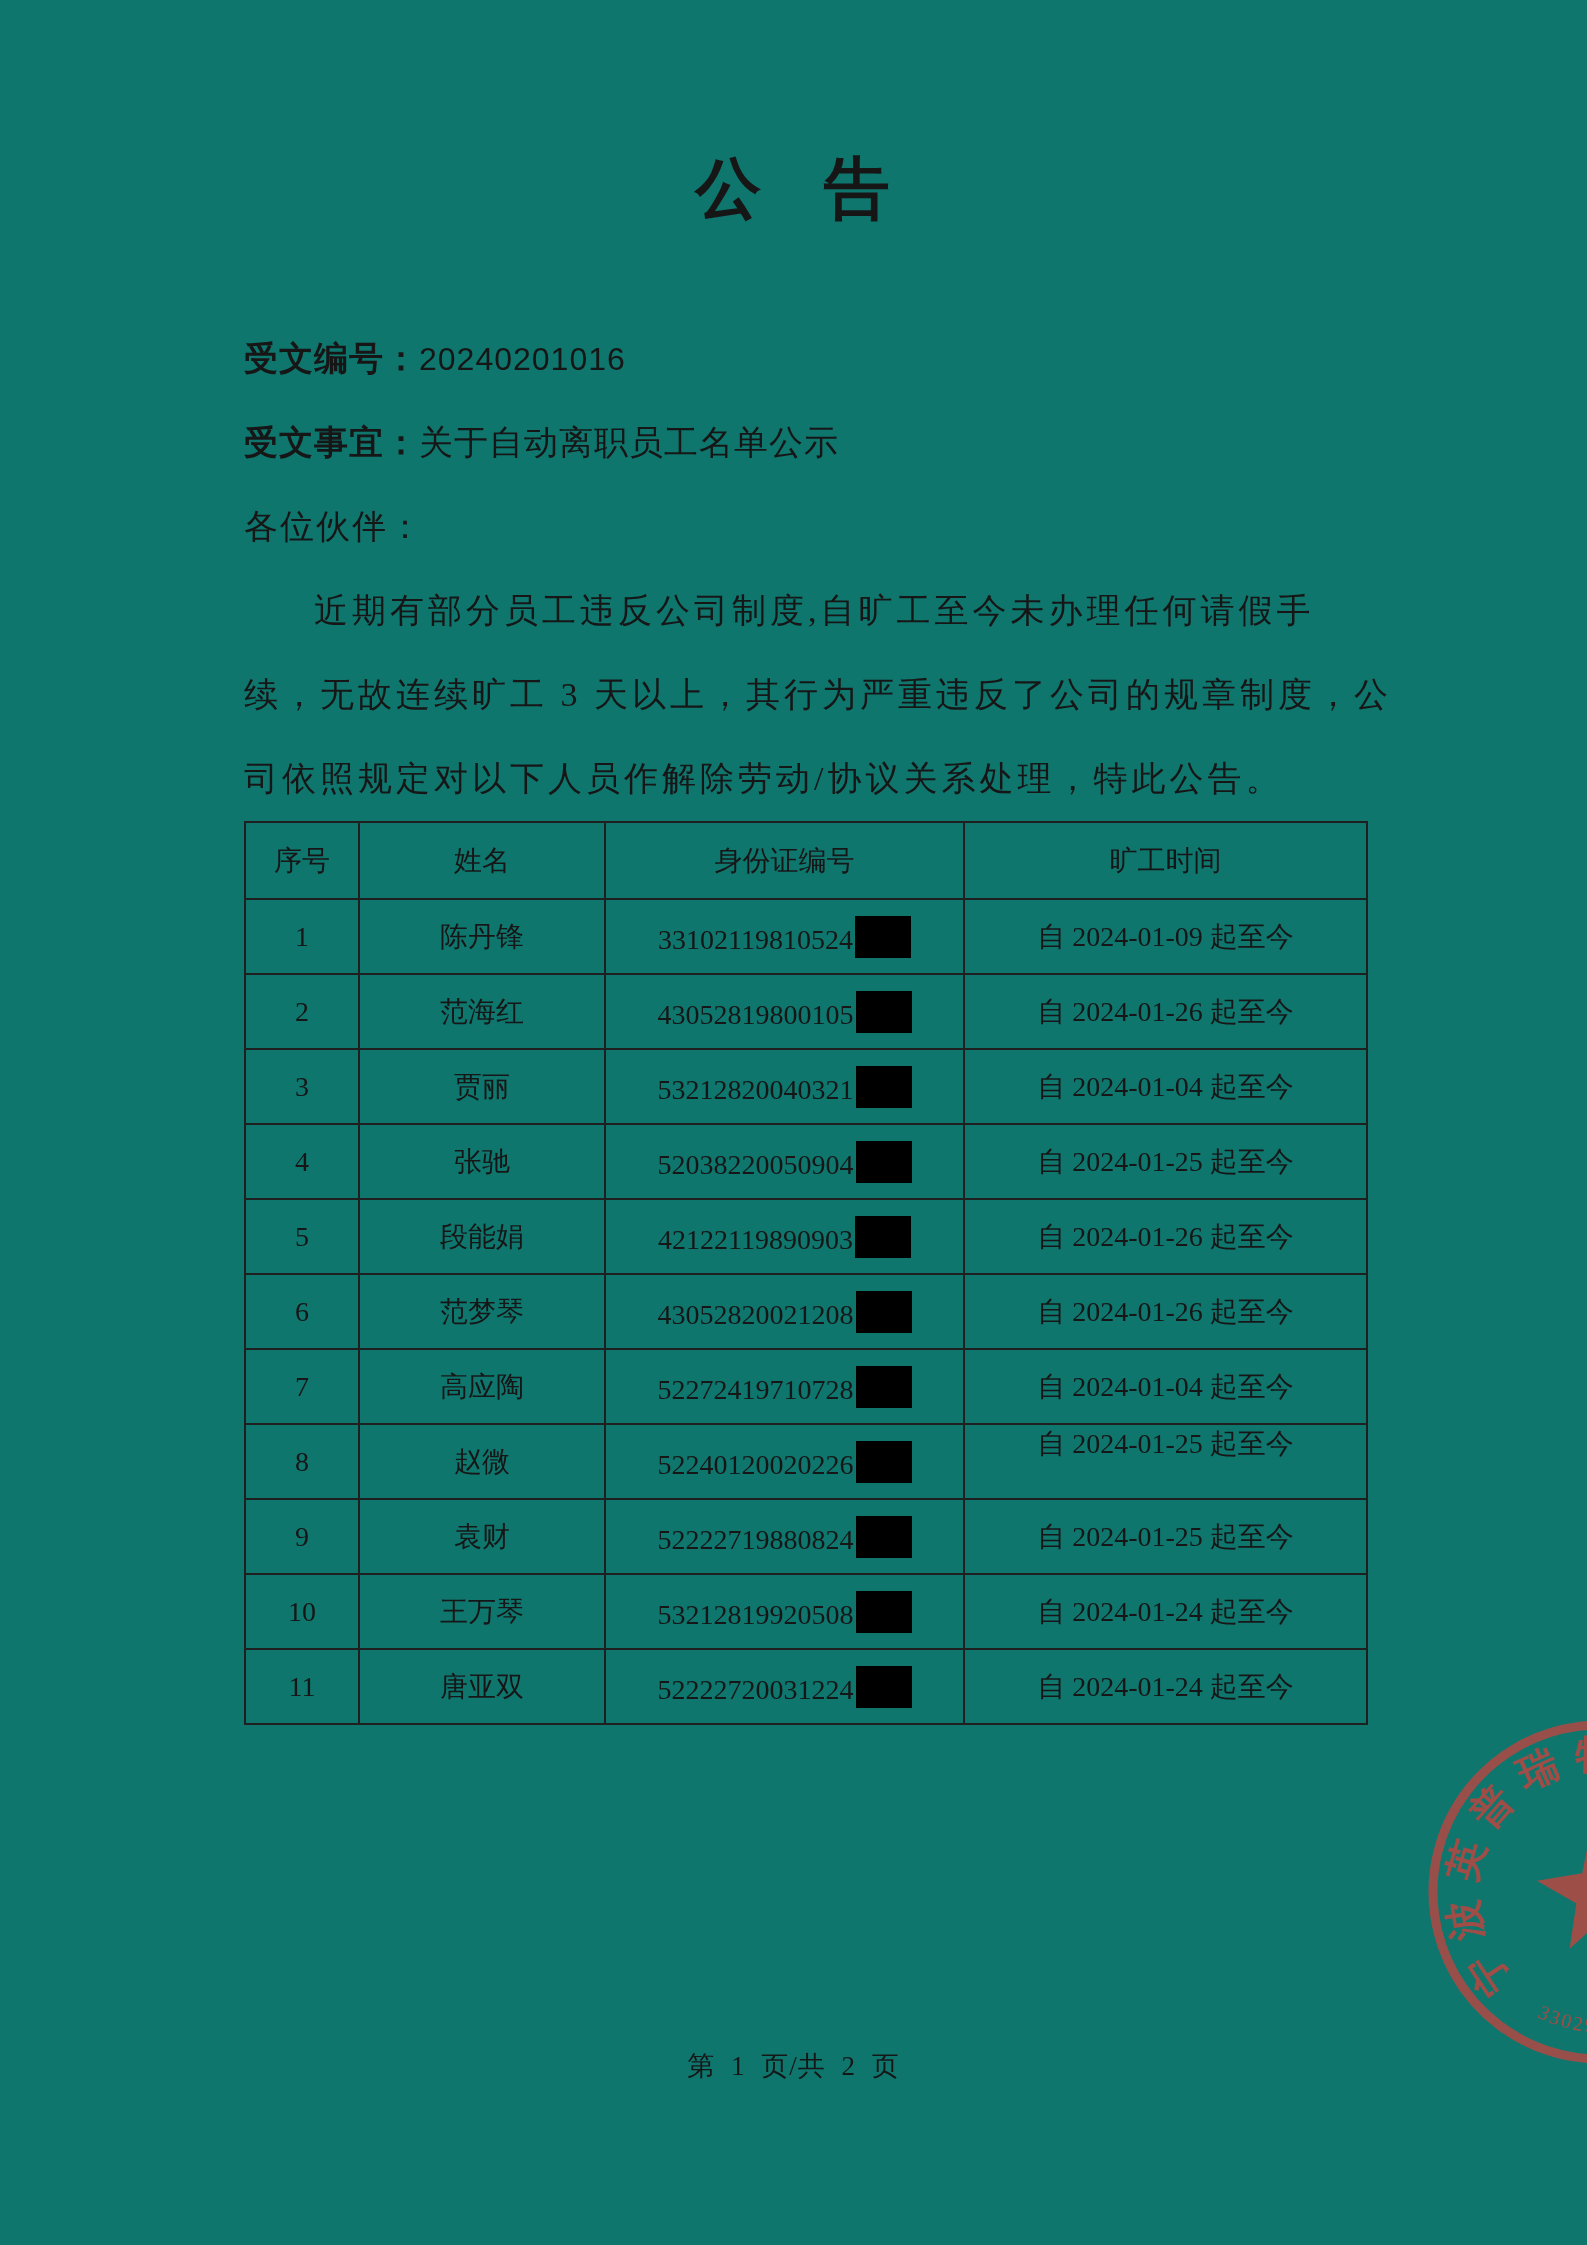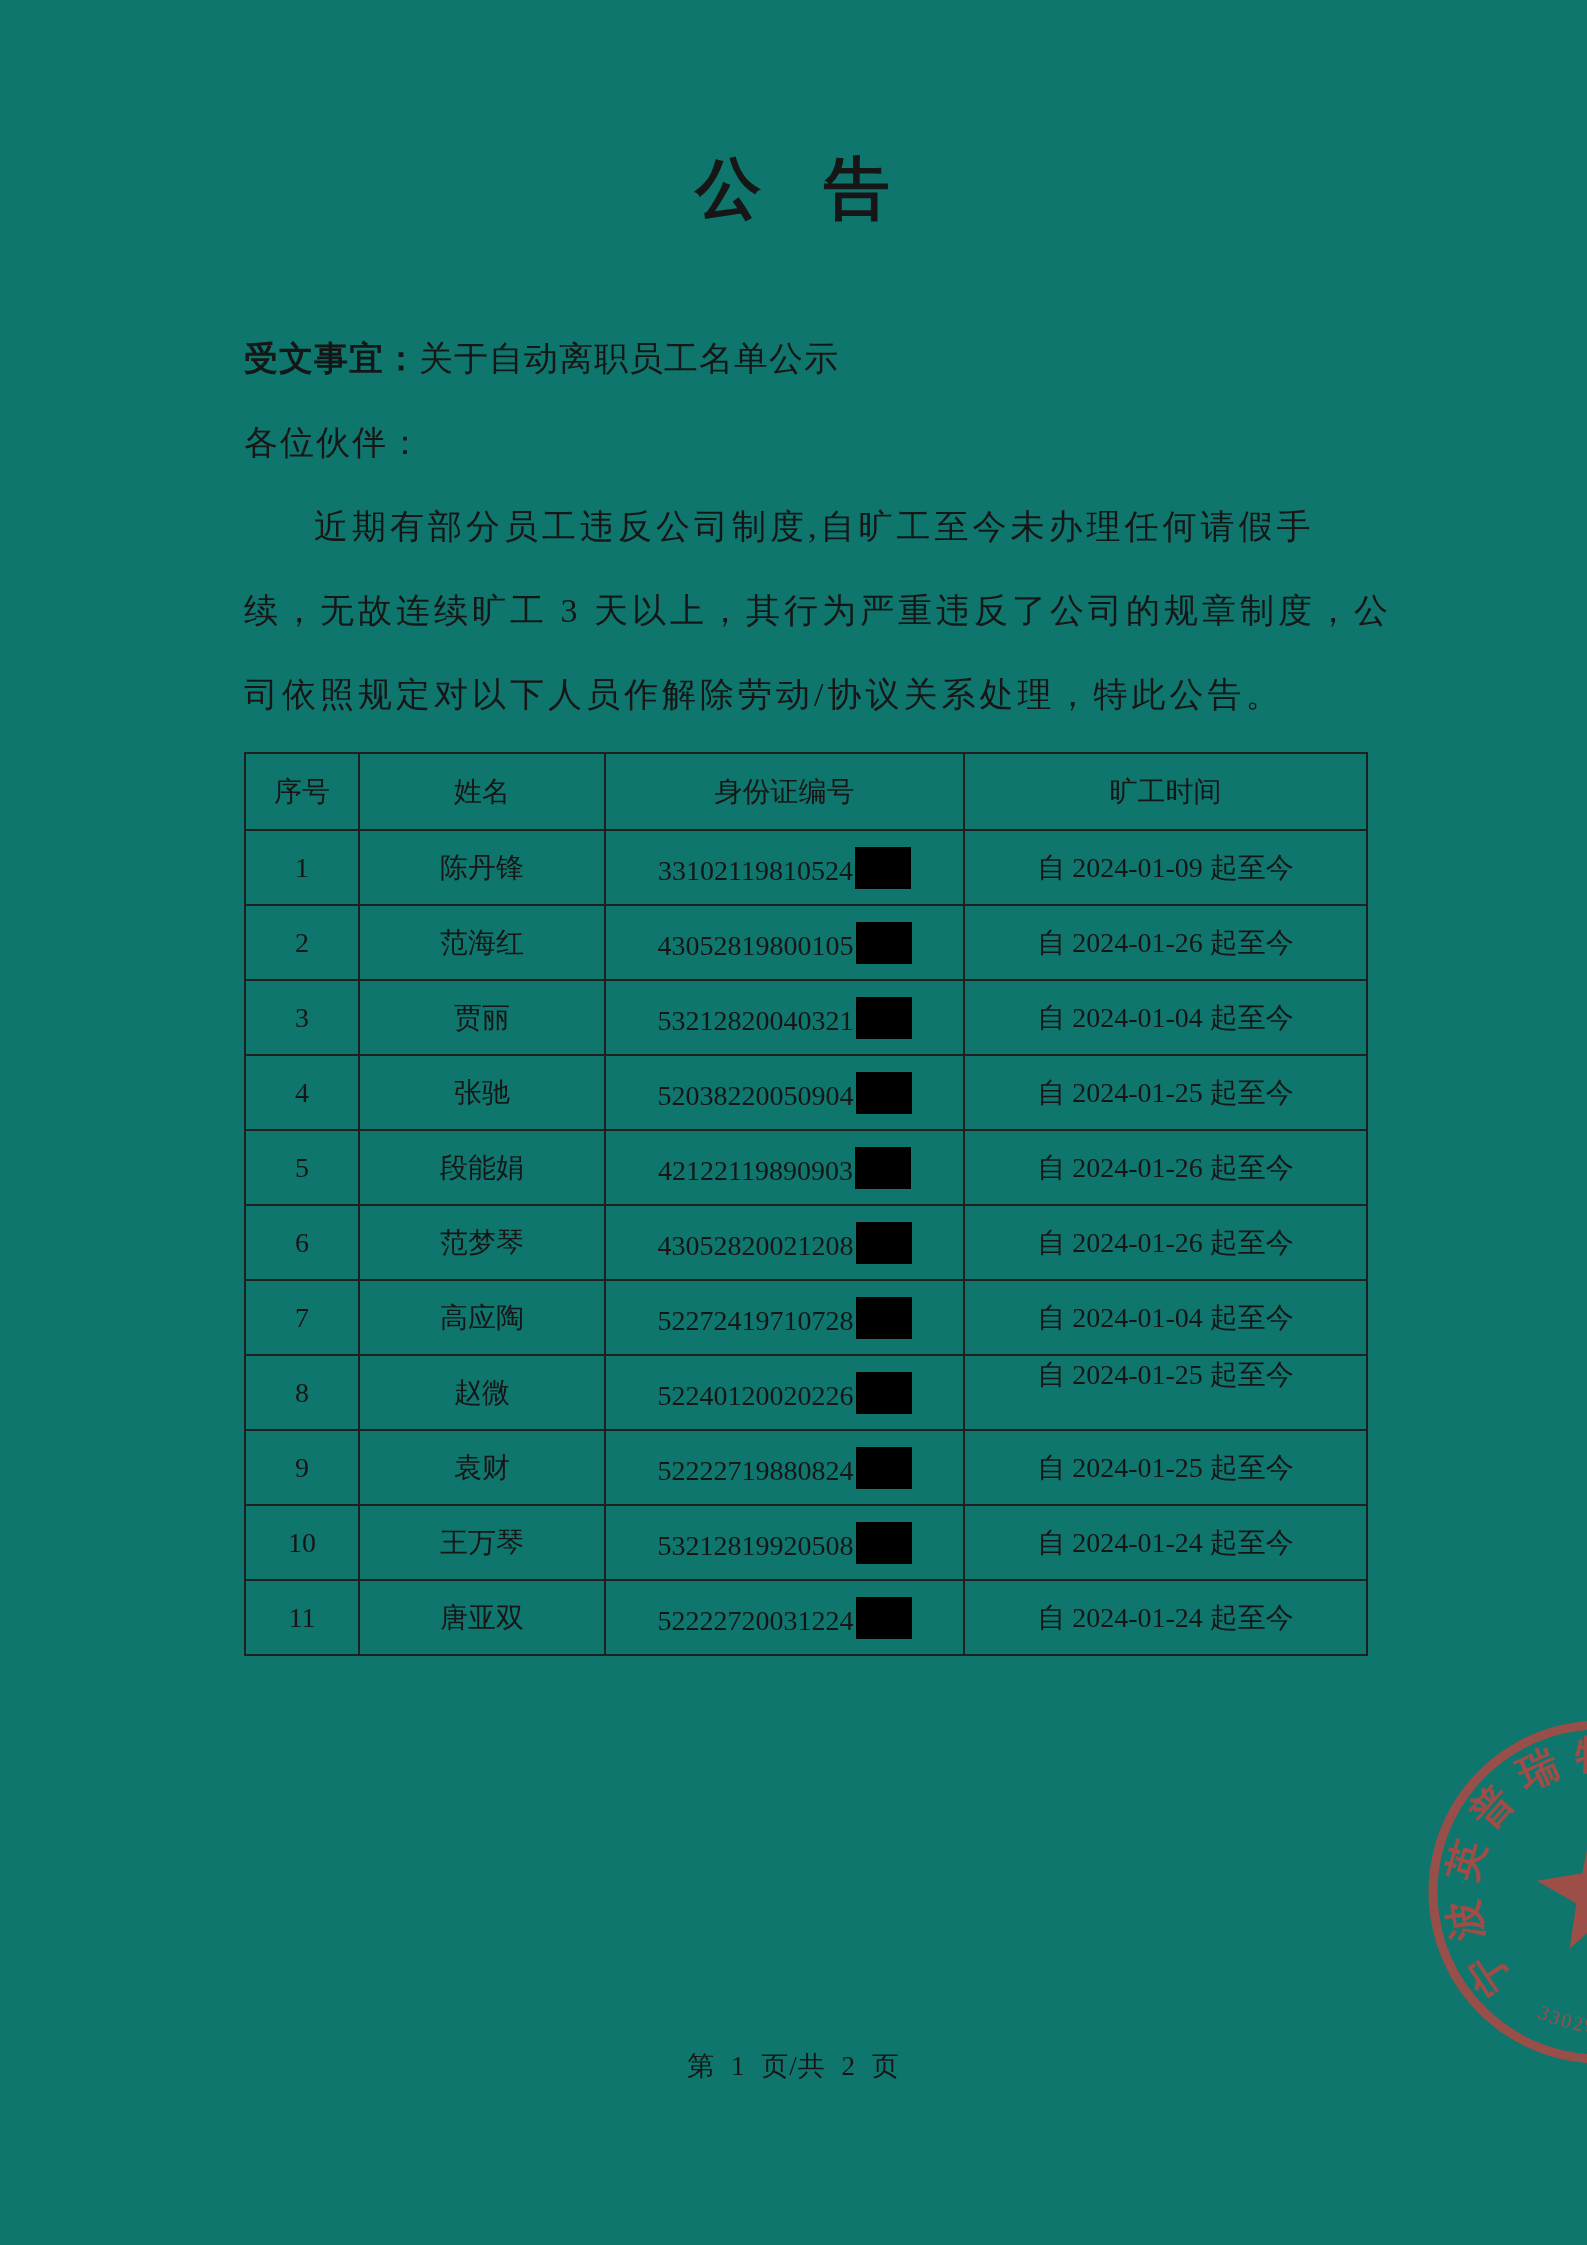--- a/index.html
+++ b/index.html
@@ -56,21 +56,20 @@
   }
   .body-line.indent { text-indent: 70px; }
   .list-intro {
     margin-top: 6px;
     font-size: 28px;
     font-weight: 700;
     line-height: 36px;
     letter-spacing: 1px;
   }
   table.roster {
-    margin-top: 15px;
     border-collapse: collapse;
     table-layout: fixed;
     width: 1122px;
   }
   table.roster th, table.roster td {
     border: 2px solid #1f1f1f;
     text-align: center;
     vertical-align: middle;
     font-size: 28px;
     font-weight: 400;
@@ -116,20 +115,23 @@
 </style>
 </head>
 <body>
 
 <div class="page">
 
   <div class="doc-title">公 告</div>
 
   <div class="content-col">
 
+    <div class="field-line first-field">
+      <span class="field-label">受文编号：</span><span class="field-value">20240201016</span>
+    </div>
     <div class="field-line">
       <span class="field-label">受文事宜：</span><span class="field-value">关于自动离职员工名单公示</span>
     </div>
 
     <div class="salutation-line">各位伙伴：</div>
 
     <div class="body-line indent">近期有部分员工违反公司制度,自旷工至今未办理任何请假手</div>
     <div class="body-line">续，无故连续旷工 3 天以上，其行为严重违反了公司的规章制度，公</div>
     <div class="body-line">司依照规定对以下人员作解除劳动/协议关系处理，特此公告。</div>
 

